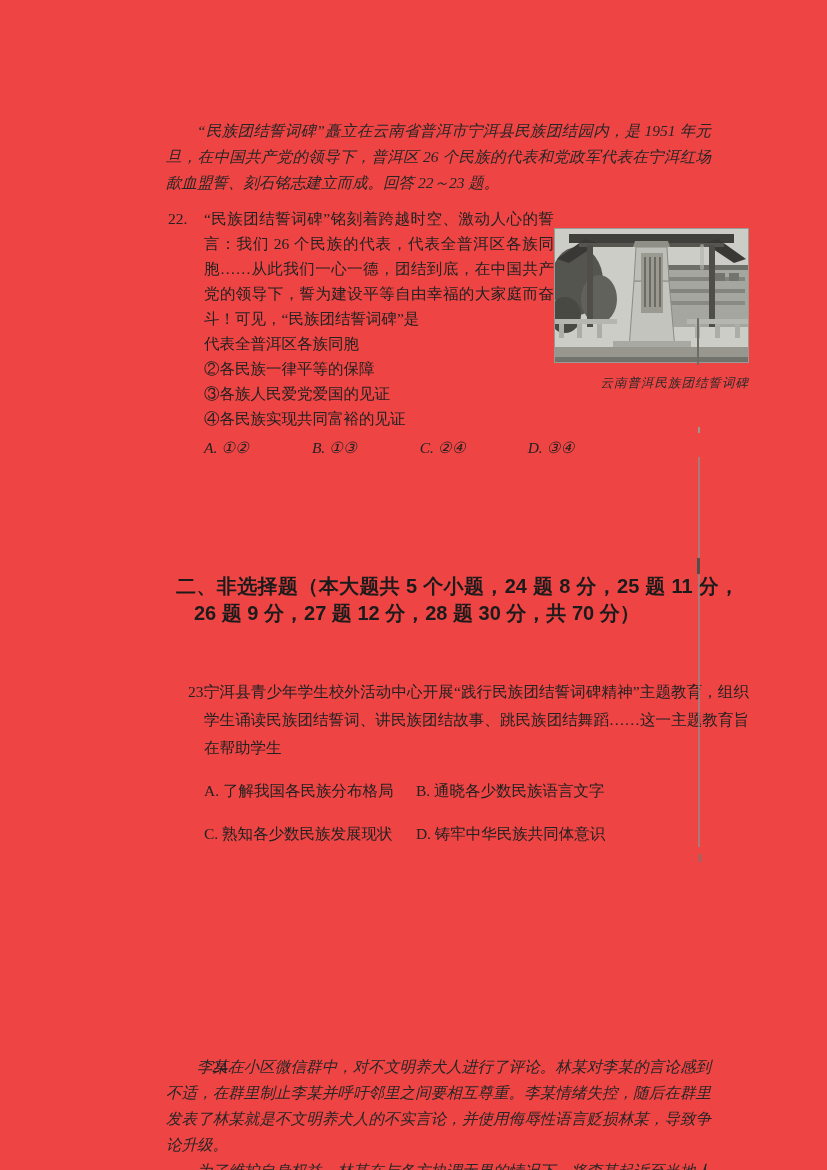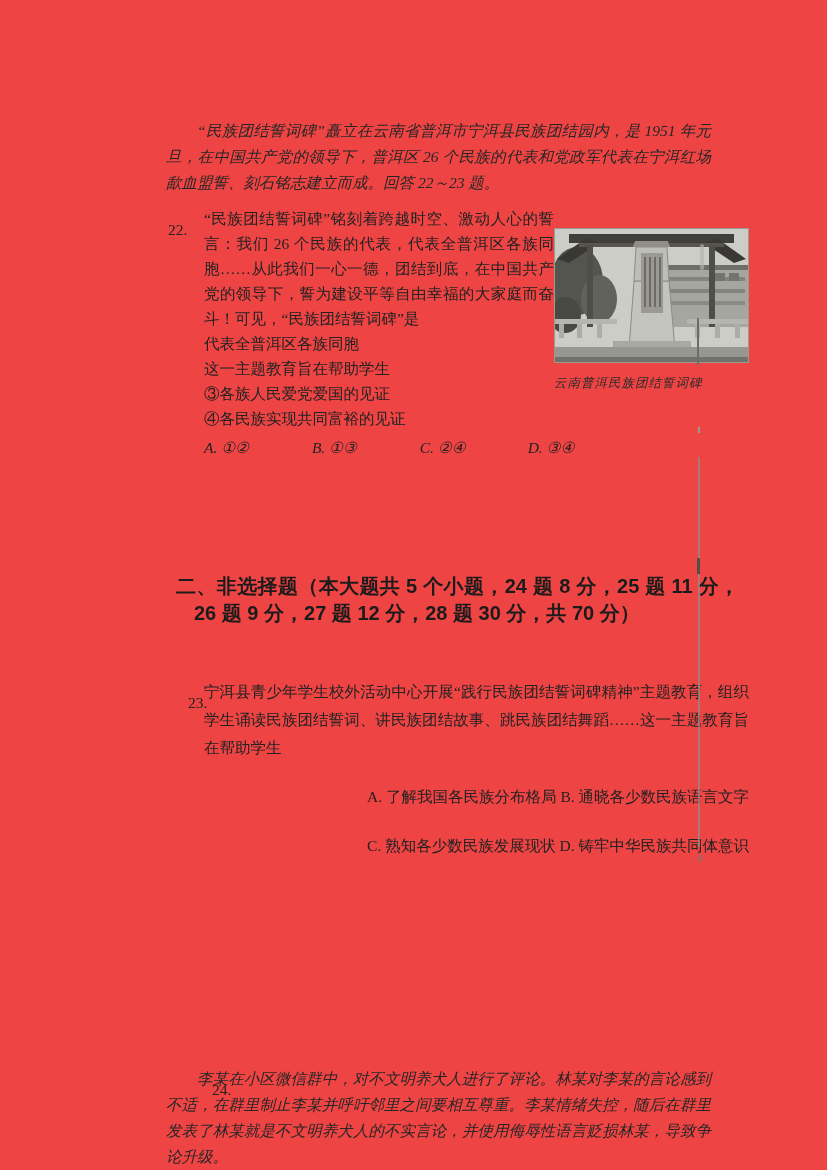--- a/index.html
+++ b/index.html
@@ -15,42 +15,42 @@
   .content{position:absolute;left:166px;top:0;width:545px;}
   .blk{position:absolute;left:0;width:545px;}
   p{margin:0;}
 
   
   .kaiti{font-style:italic;}
 
   .intro{top:118px;font-size:15.5px;line-height:26px;text-indent:2em;text-align:justify;color:#262626;}
 
   .question{padding-left:38px;position:relative;}
-  .qnum{position:absolute;left:2px;top:11px;font-size:15.5px;line-height:25px;color:#222;}
+  .qnum{position:absolute;left:2px;top:0;font-size:15.5px;line-height:25px;color:#222;}
 
   .q22{top:206px;font-size:15.5px;line-height:25px;}
   .q22 .stem{text-align:justify;color:#222;}
   .photo-fig{
     float:right;
     width:195px;
     margin:22px 26px 4px 10px;
   }
   .photo-frame{width:193px;height:133px;border:1px solid #9a9a94;background:#cfcfca;filter:blur(.3px);}
   .photo-caption{
-    text-align:left;font-style:italic;font-size:12.5px;line-height:18px;
+    text-align:right;font-style:italic;font-size:12.5px;line-height:18px;
     margin-top:4px;color:#2a2a2a;letter-spacing:1px;
   }
   .opt-line{line-height:25px;color:#222;}
   .choices{clear:both;margin-top:4px;line-height:25px;white-space:nowrap;font-style:italic;}
   .choices .ch{display:inline-block;width:104px;color:#222;}
   .choices .ch:last-child{width:auto;}
 
   .q23{top:424px;font-size:15.5px;line-height:28px;}
   .q23 .stem{text-align:justify;color:#222;}
-  .choices2 .row{line-height:29px;margin-top:20px;white-space:nowrap;text-align:right;}
+  .choices2 .row{line-height:29px;margin-top:14px;white-space:nowrap;}
   .choices2 .ch{display:inline-block;width:208px;color:#222;}
   .choices2 .ch:last-child{width:auto;}
 
   .section-head{
     top:573px;font-size:20px;line-height:27px;font-weight:bold;
     padding-left:28px;text-indent:-18px;text-align:justify;color:#1b1b1b;
     font-family:"Liberation Sans","DejaVu Sans",sans-serif;
   }
 
   .q24{top:629px;font-size:15.5px;line-height:26px;}
@@ -125,21 +125,21 @@
             <rect x="58" y="112" width="78" height="8" fill="#a9a9a3"></rect>
             <rect x="0" y="118" width="193" height="15" fill="#97978f"></rect>
             <rect x="0" y="128" width="193" height="5" fill="#72726c"></rect>
           </svg>
           <figcaption class="photo-caption">云南普洱民族团结誓词碑</figcaption>
         </div>
       </figure>
 
       <p class="stem">“民族团结誓词碑”铭刻着跨越时空、激动人心的誓言：我们 26 个民族的代表，代表全普洱区各族同胞……从此我们一心一德，团结到底，在中国共产党的领导下，誓为建设平等自由幸福的大家庭而奋斗！可见，“民族团结誓词碑”是</p>
       <div class="opt-line">代表全普洱区各族同胞</div>
-      <div class="opt-line">这一主题教育旨在帮助学生</div>
+      <div class="opt-line">②各民族一律平等的保障</div>
       <div class="opt-line">③各族人民爱党爱国的见证</div>
       <div class="opt-line">④各民族实现共同富裕的见证</div>
       <div class="choices">
         <span class="ch">A. ①②</span>
         <span class="ch">B. ①③</span>
         <span class="ch">C. ②④</span>
         <span class="ch">D. ③④</span>
       </div>
     </div>
 

